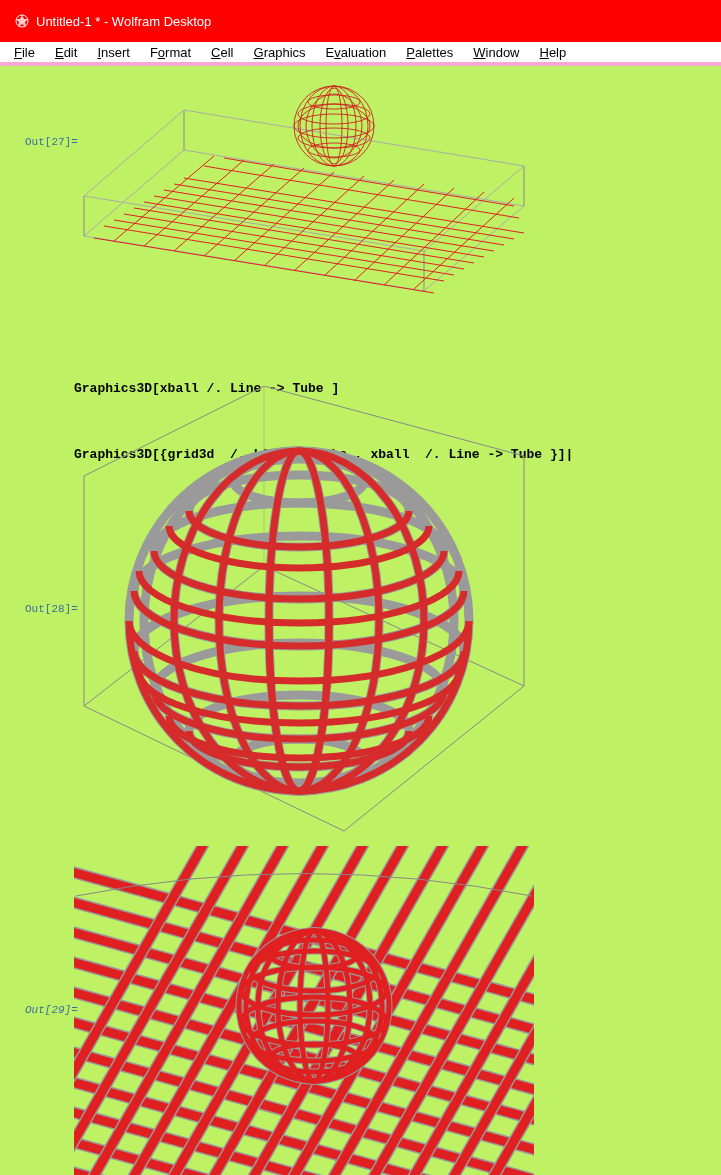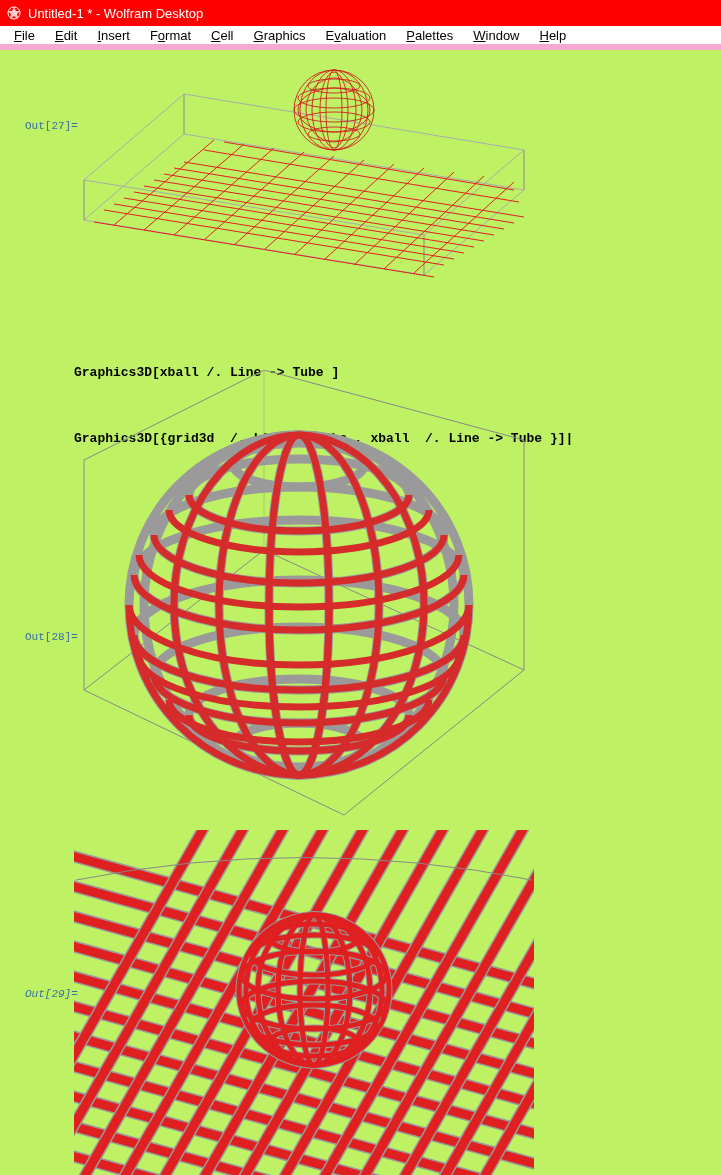--- a/index.html
+++ b/index.html
@@ -7,40 +7,40 @@
       font-family: -apple-system, "Segoe UI", Tahoma, sans-serif;
       font-size: 13px;
       background: #fff;
       width: 721px;
       height: 1175px;
       overflow: hidden;
     }
     .titlebar {
       background: #ff0000;
       color: #fff;
-      height: 26px;
+      height: 42px;
       display: flex;
       align-items: center;
-      padding: 0 6px;
+      padding: 0 14px;
       font-size: 13px;
     }
     .titlebar-icon {
       width: 16px; height: 16px;
       margin-right: 6px;
       display: inline-flex;
       align-items: center;
       justify-content: center;
     }
     .menubar {
       background: #fff;
       height: 24px;
       display: flex;
       align-items: center;
       padding: 0 4px;
-      border-bottom: 6px solid #f9a8d4;
+      border-bottom: 4px solid #f9a8d4;
     }
     .menu-item {
       padding: 2px 10px;
       font-size: 13px;
       color: #000;
       cursor: default;
     }
     .menu-item .ul { text-decoration: underline; }
     .notebook {
       position: relative;
@@ -48,21 +48,21 @@
       width: 100%;
       height: calc(100% - 50px);
     }
     .out-label {
       position: absolute;
       color: #3a6ea5;
       font-family: "Courier New", monospace;
       font-size: 11px;
     }
     .out27 { left: 25px; top: 70px; }
-    .out28 { left: 25px; top: 537px; margin-top: 44px; }
+    .out28 { left: 25px; top: 537px; }
     .out29 { left: 25px; top: 938px; font-style: italic; }
 
     .code-block {
       position: absolute;
       left: 74px;
       top: 268px;
       font-family: "Courier New", Consolas, monospace;
       font-weight: bold;
       font-size: 13px;
       line-height: 22px;

